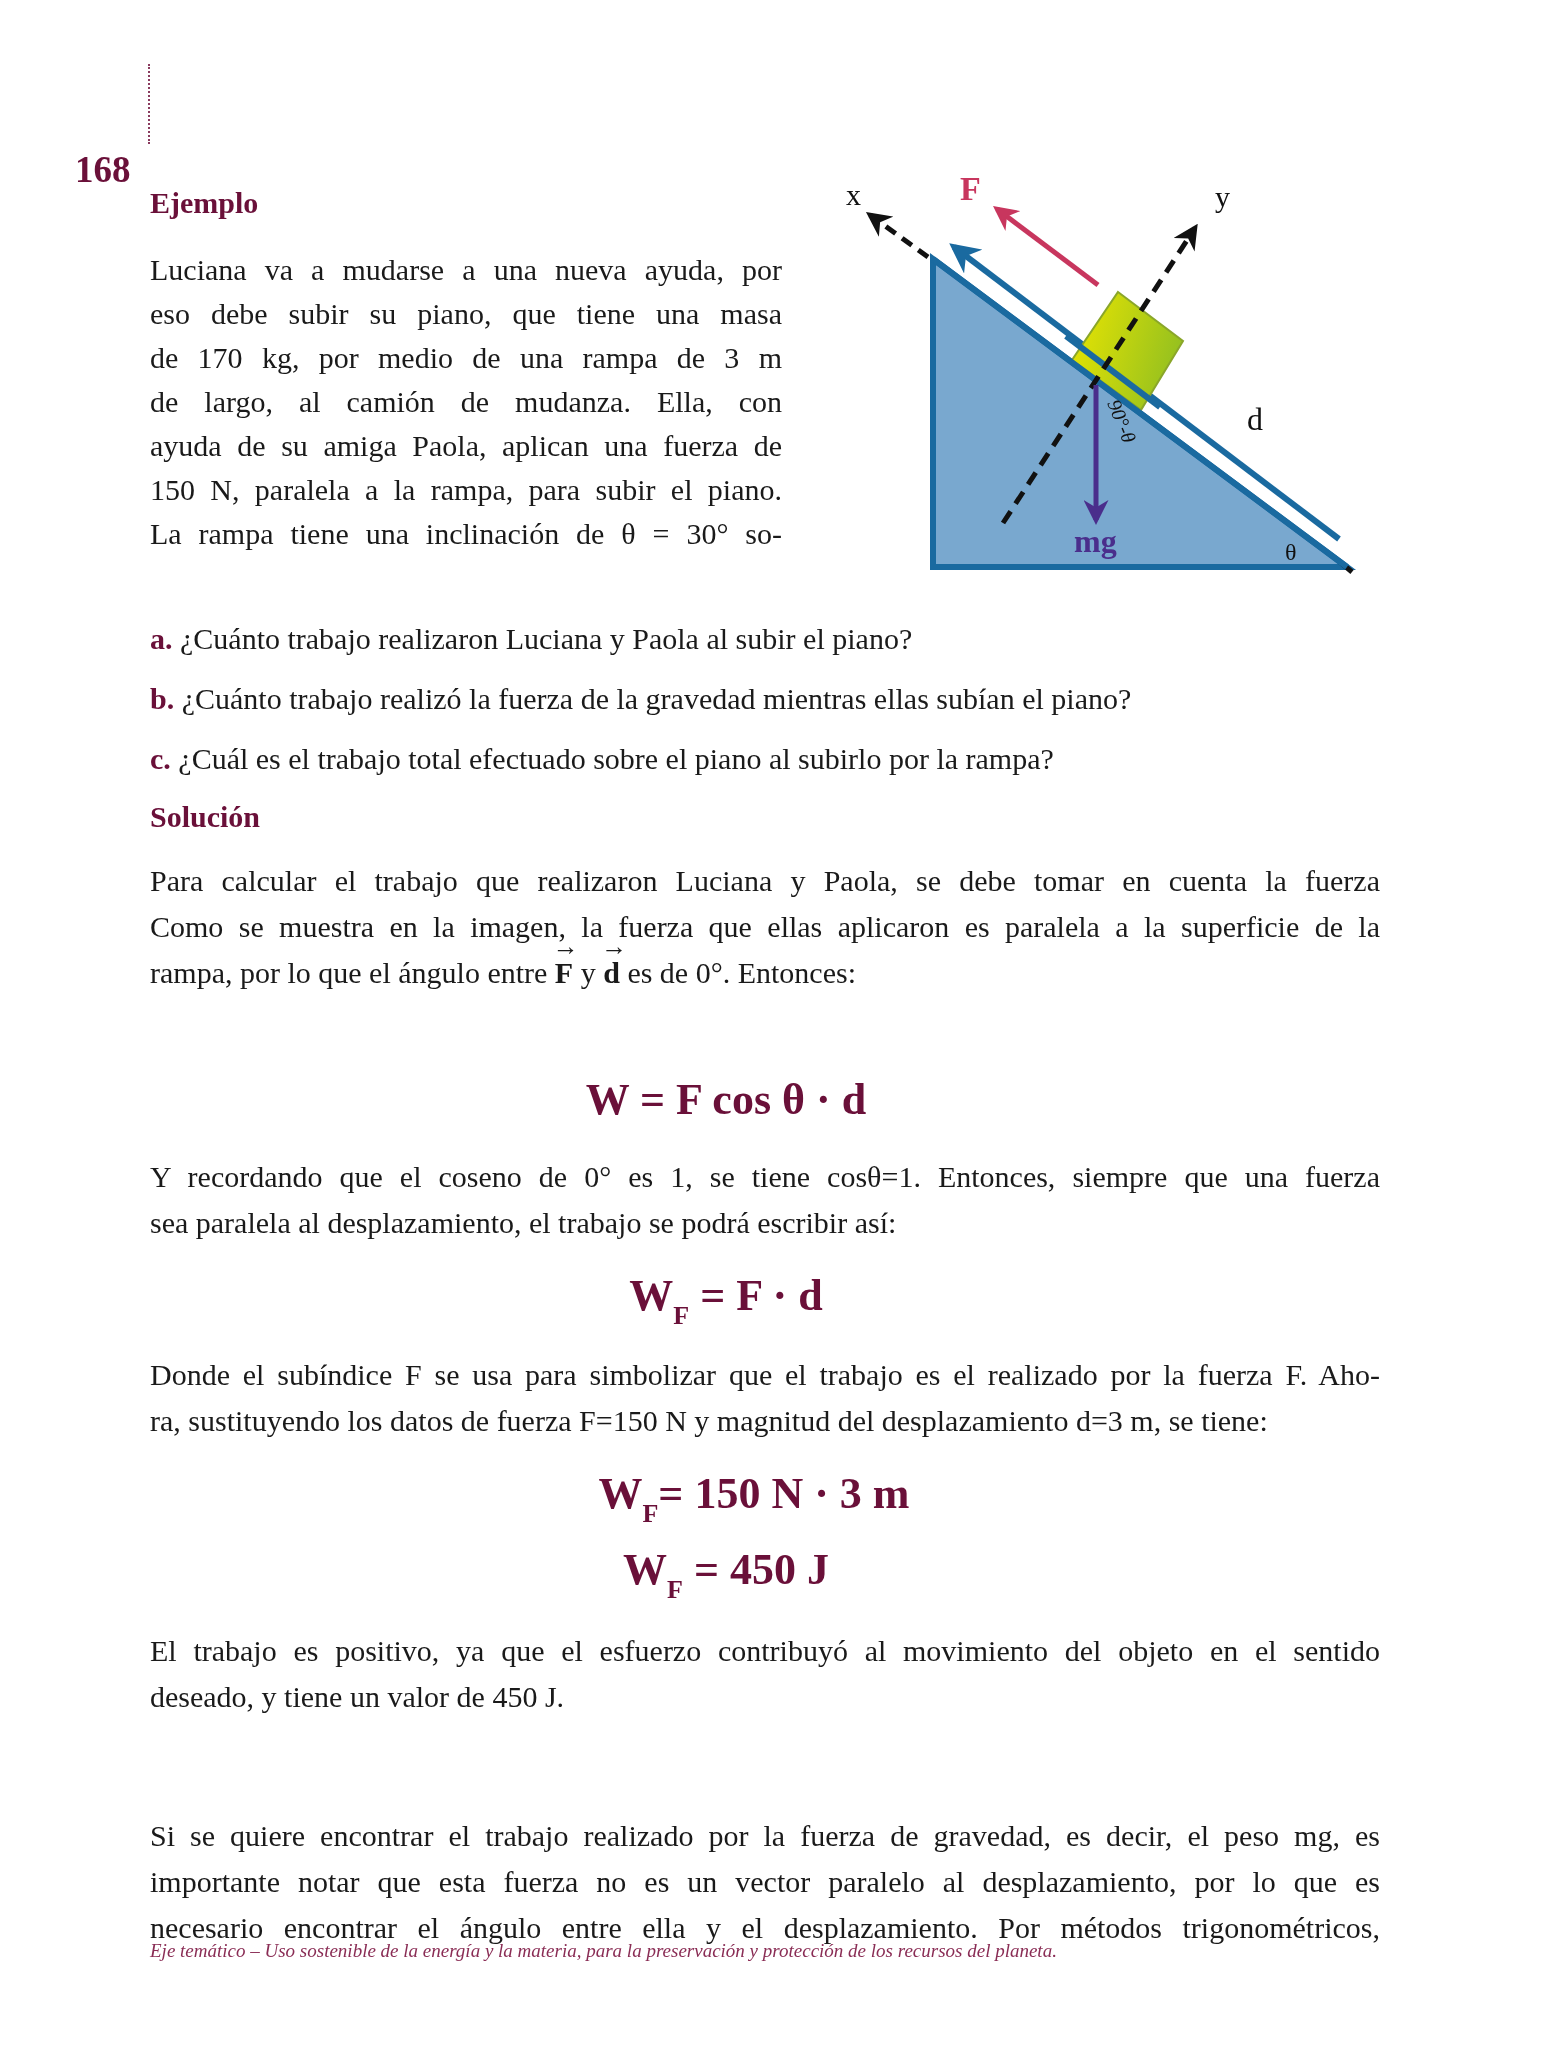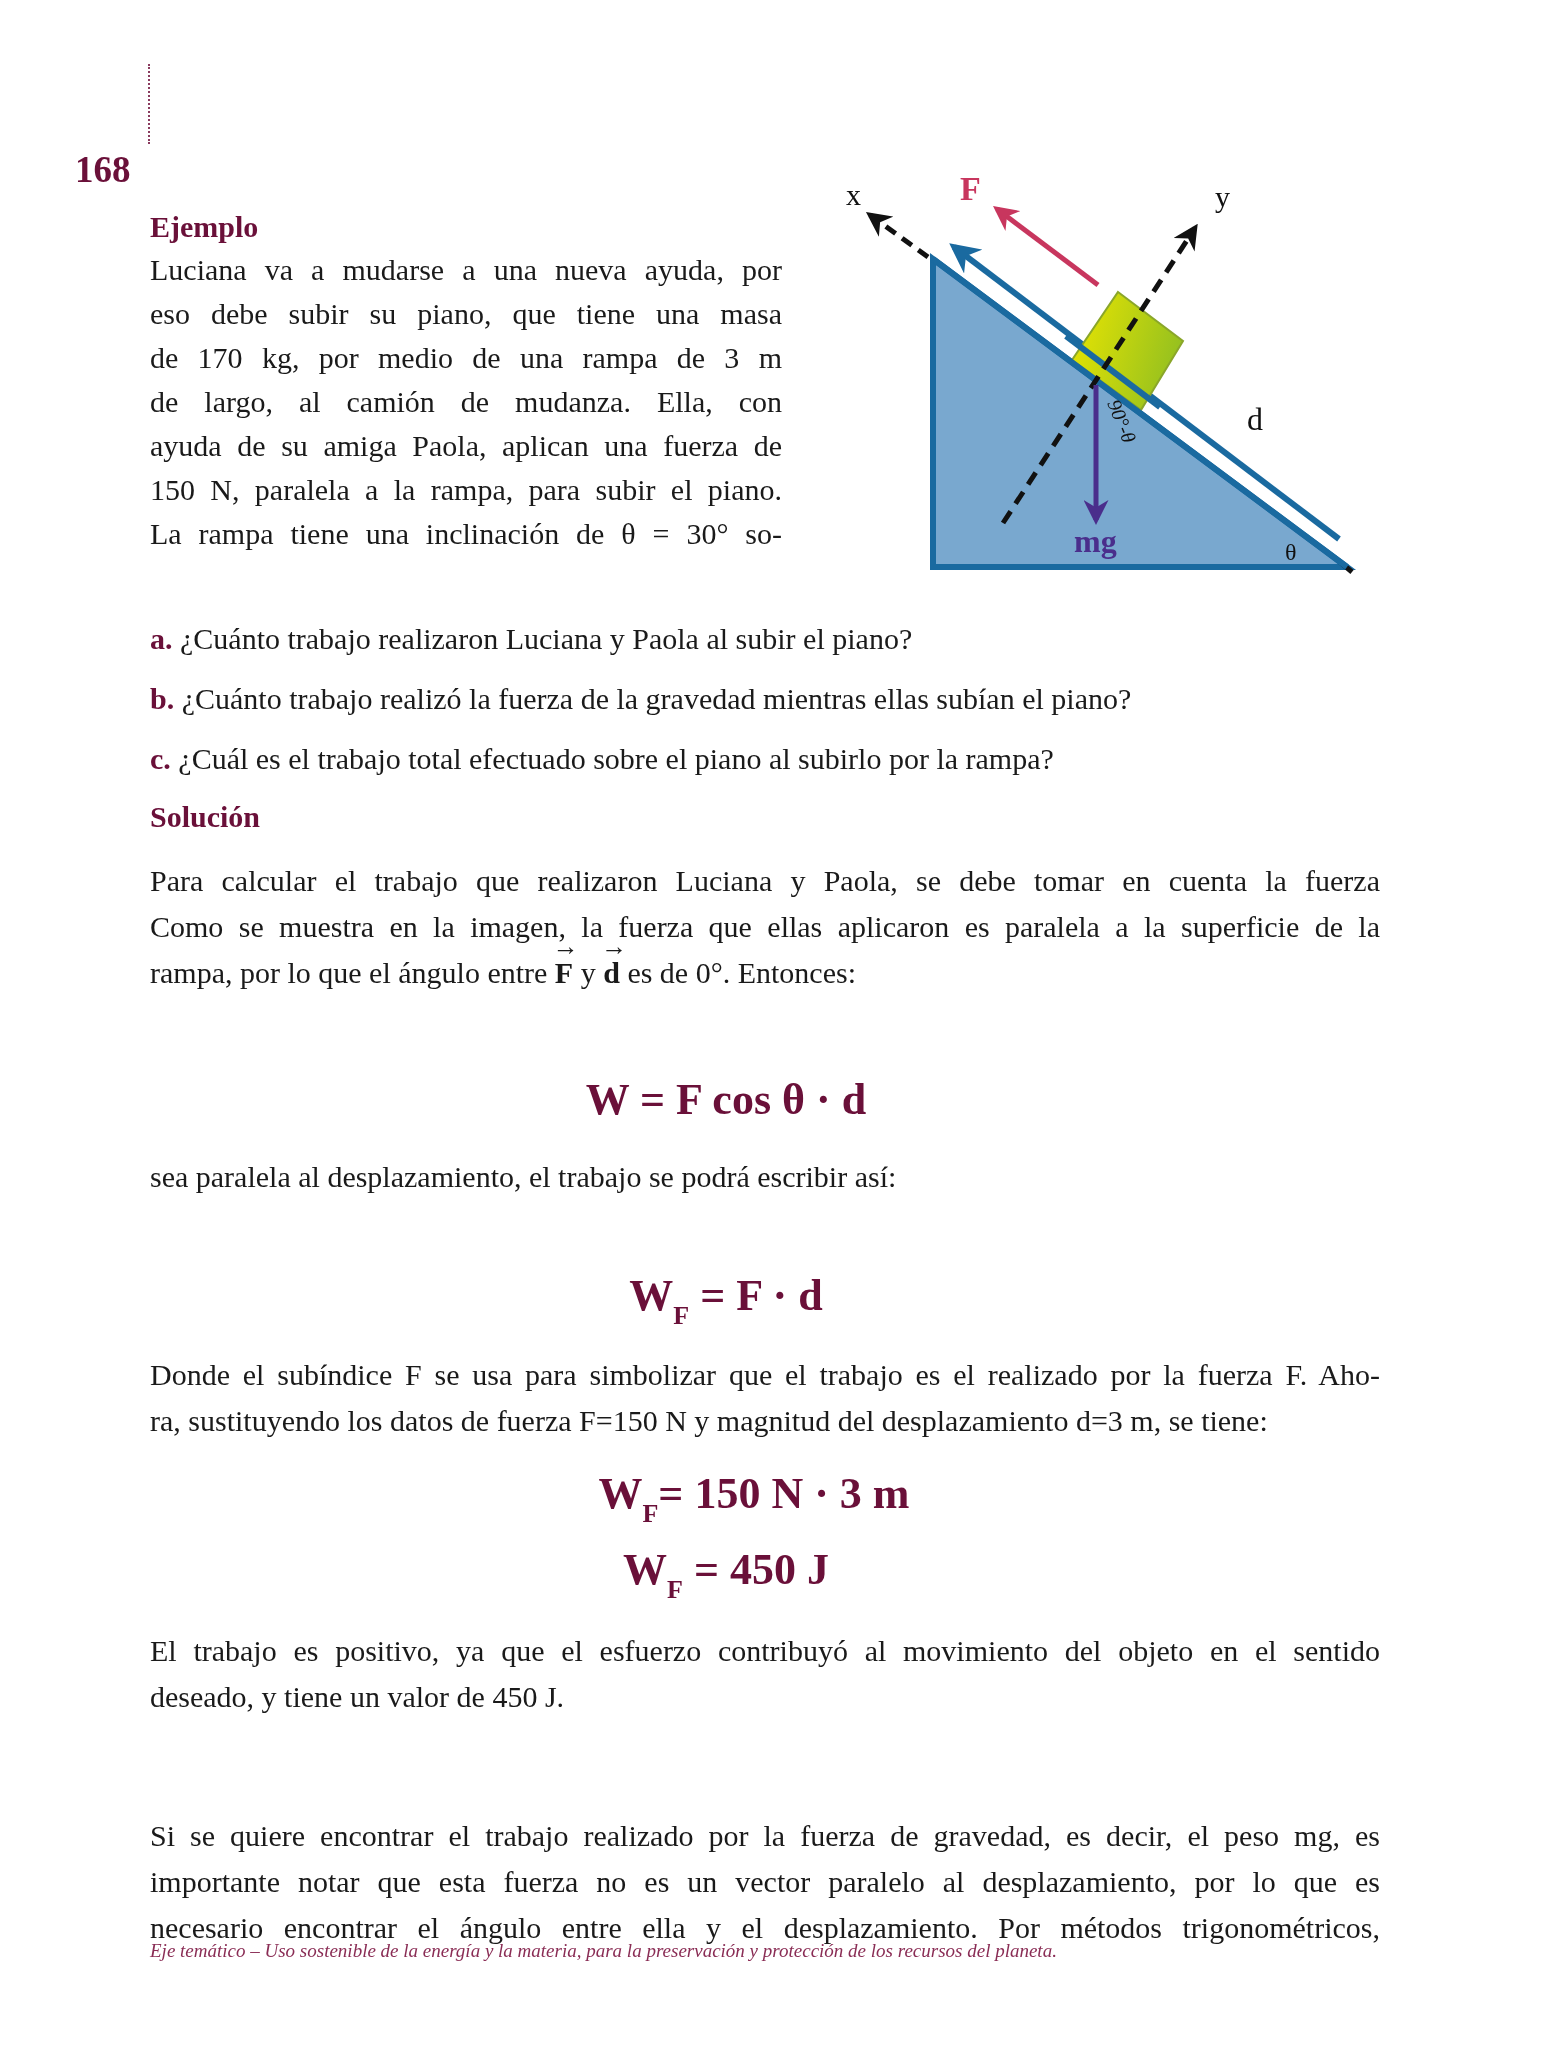--- a/index.html
+++ b/index.html
@@ -24,21 +24,21 @@
   .vec::before { content:"\2192"; position:absolute; left:-2px; top:-26px; font-size:26px; font-weight:normal; }
   .footer { left:150px; top:1940px; font-size:19px; font-style:italic; color:#8a2d55; white-space:nowrap; }
   svg text { font-family:"Liberation Serif","DejaVu Serif",serif; }
 </style>
 </head>
 <body>
 
 <div class="abs page-rule"></div>
 <div class="abs page-number">168</div>
 
-<div class="abs heading" style="left:150px;top:186px;margin-top:24px;">Ejemplo</div>
+<div class="abs heading" style="left:150px;top:186px;">Ejemplo</div>
 
 <div class="abs body intro">
   <span class="line">Luciana va a mudarse a una nueva ayuda, por</span>
   <span class="line">eso debe subir su piano, que tiene una masa</span>
   <span class="line">de 170 kg, por medio de una rampa de 3 m</span>
   <span class="line">de largo, al camión de mudanza. Ella, con</span>
   <span class="line">ayuda de su amiga Paola, aplican una fuerza de</span>
   <span class="line">150 N, paralela a la rampa, para subir el piano.</span>
   <span class="line">La rampa tiene una inclinación de θ = 30° so-</span>
 </div>
@@ -107,20 +107,21 @@
 
 <div class="abs para" style="top:858px;">
   <span class="line">Para calcular el trabajo que realizaron Luciana y Paola, se debe tomar en cuenta la fuerza</span>
   <span class="line">Como se muestra en la imagen, la fuerza que ellas aplicaron es paralela a la superficie de la</span>
   <span class="line last"><span>rampa, por lo que el ángulo entre </span><span class="vec">F</span><span> y </span><span class="vec">d</span><span> es de 0°. Entonces:</span></span>
 </div>
 
 <div class="abs formula" style="top:1074px;">W = F cos θ · d</div>
 
 <div class="abs para" style="top:1154px;">
+  <span class="line">Y recordando que el coseno de 0° es 1, se tiene cosθ=1. Entonces, siempre que una fuerza</span>
   <span class="line last">sea paralela al desplazamiento, el trabajo se podrá escribir así:</span>
 </div>
 
 <div class="abs formula" style="top:1270px;"><span>W</span><sub>F</sub><span> = F · d</span></div>
 
 <div class="abs para" style="top:1352px;">
   <span class="line">Donde el subíndice F se usa para simbolizar que el trabajo es el realizado por la fuerza F.  Aho-</span>
   <span class="line last">ra, sustituyendo los datos de fuerza F=150 N y magnitud del desplazamiento d=3 m, se tiene:</span>
 </div>
 

